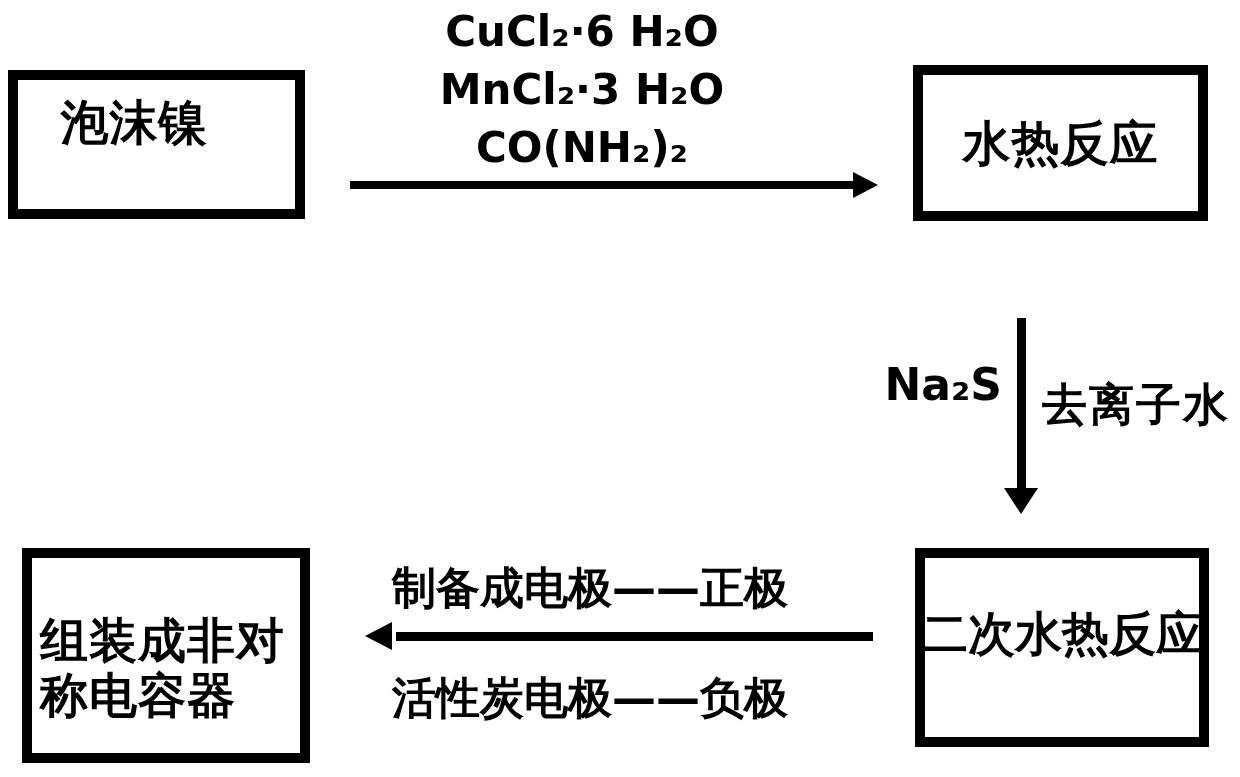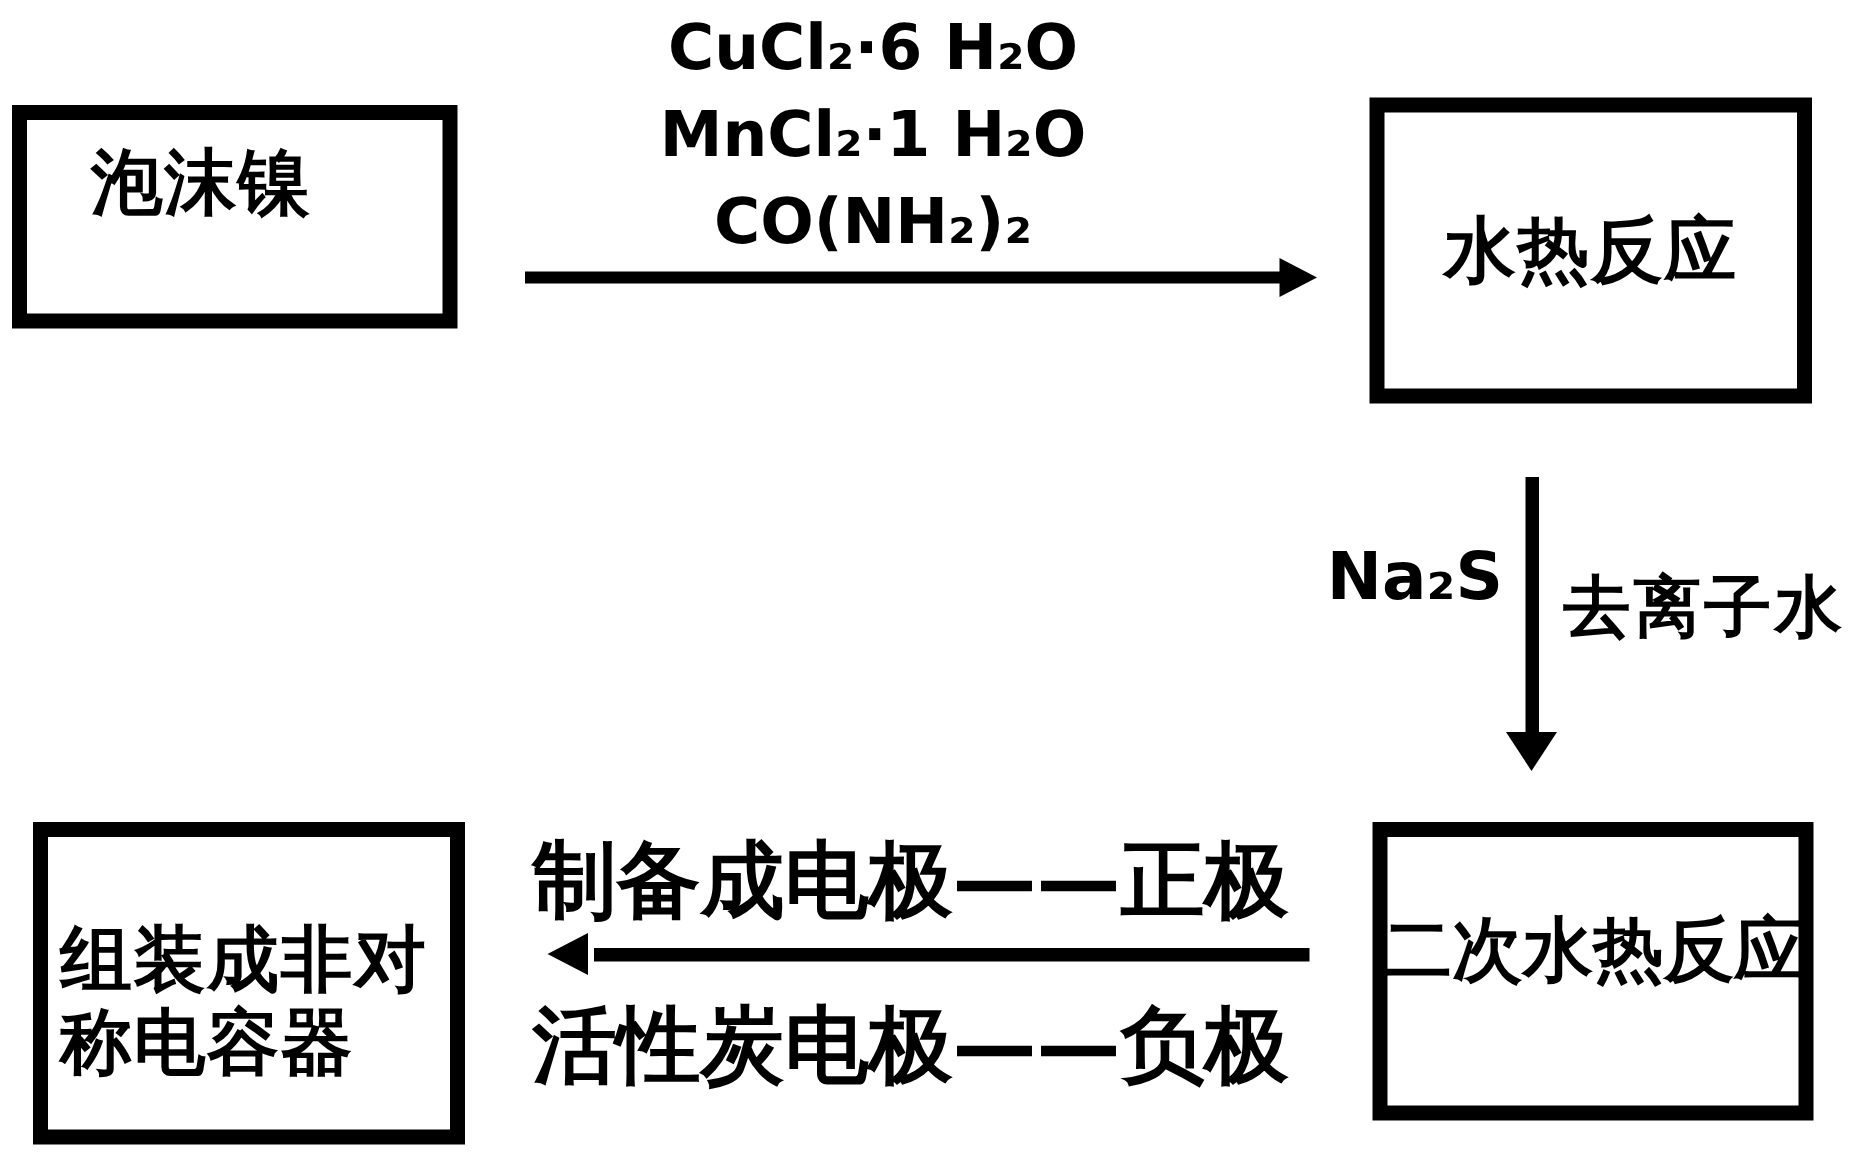--- a/index.html
+++ b/index.html
@@ -29,21 +29,21 @@
     line-height: 52px;
     white-space: nowrap;
     letter-spacing: 1px;
   }
   #box-nickel-foam {
     left: 8px; top: 70px; width: 297px; height: 149px;
     justify-content: space-between;
     padding: 16px 45px 10px 0;
   }
   #box-hydrothermal {
-    left: 913px; top: 65px; width: 295px; height: 204px;
+    left: 913px; top: 65px; width: 295px; height: 156px;
     justify-content: center;
   }
   #box-second-hydrothermal {
     left: 915px; top: 548px; width: 294px; height: 199px;
     justify-content: space-between;
     padding: 50px 0 8px 0;
   }
   #box-second-hydrothermal .line.wide { font-size: 47px; letter-spacing: 0; }
   #box-capacitor {
     left: 22px; top: 548px; width: 288px; height: 215px;
@@ -89,37 +89,37 @@
     font-size: 44px; line-height: 46px;
   }
   #deionized-water-label {
     left: 1042px; top: 382px;
     font-size: 45px; line-height: 46px;
     letter-spacing: 2px;
   }
   .electrode-label {
     left: 355px; width: 470px;
     text-align: center;
-    font-size: 56px; line-height: 46px;
+    font-size: 44px; line-height: 46px;
   }
   #positive-electrode-label { top: 565px; }
   #negative-electrode-label { top: 675px; }
 </style>
 </head>
 <body>
 
 <div class="canvas">
 
   <div class="pbox" id="box-nickel-foam">
     <div class="line">泡沫镍</div>
   </div>
 
   <div class="flabel" id="reagent-list">
     <div>CuCl₂·6 H₂O</div>
-    <div>MnCl₂·1 H₂O</div>
+    <div>MnCl₂·3 H₂O</div>
     <div>CO(NH₂)₂</div>
   </div>
 
   <div class="aline" id="arrow-right-line"></div>
   <div class="ahead" id="arrow-right-head"></div>
 
   <div class="pbox" id="box-hydrothermal">
     <div class="line">水热反应</div>
   </div>
 

